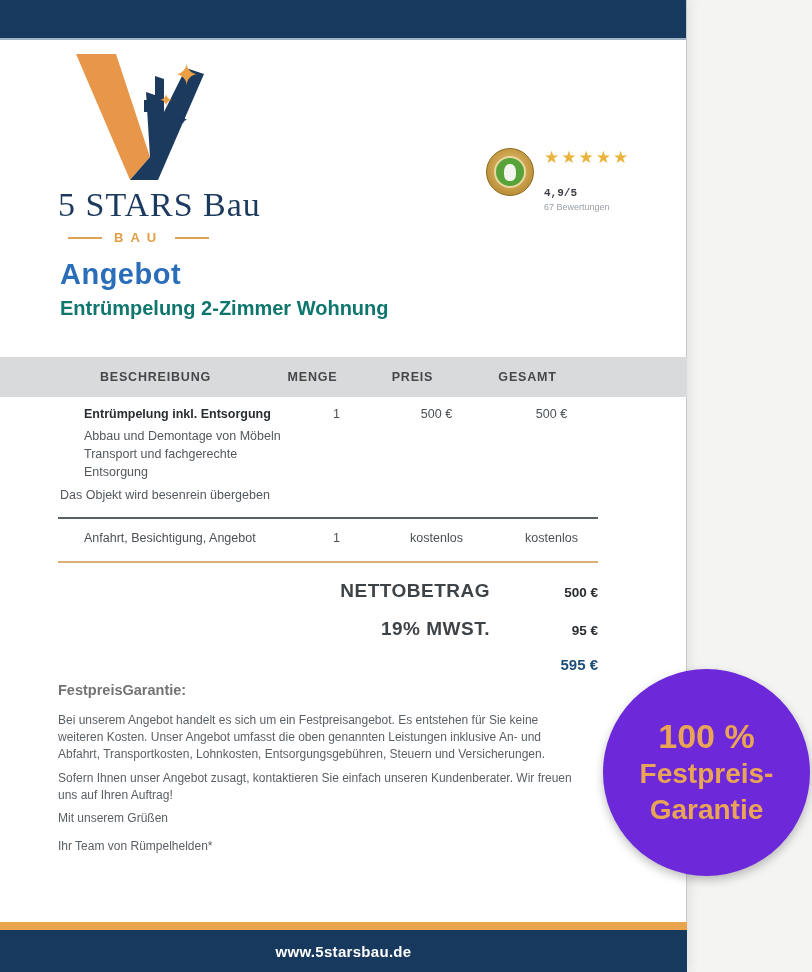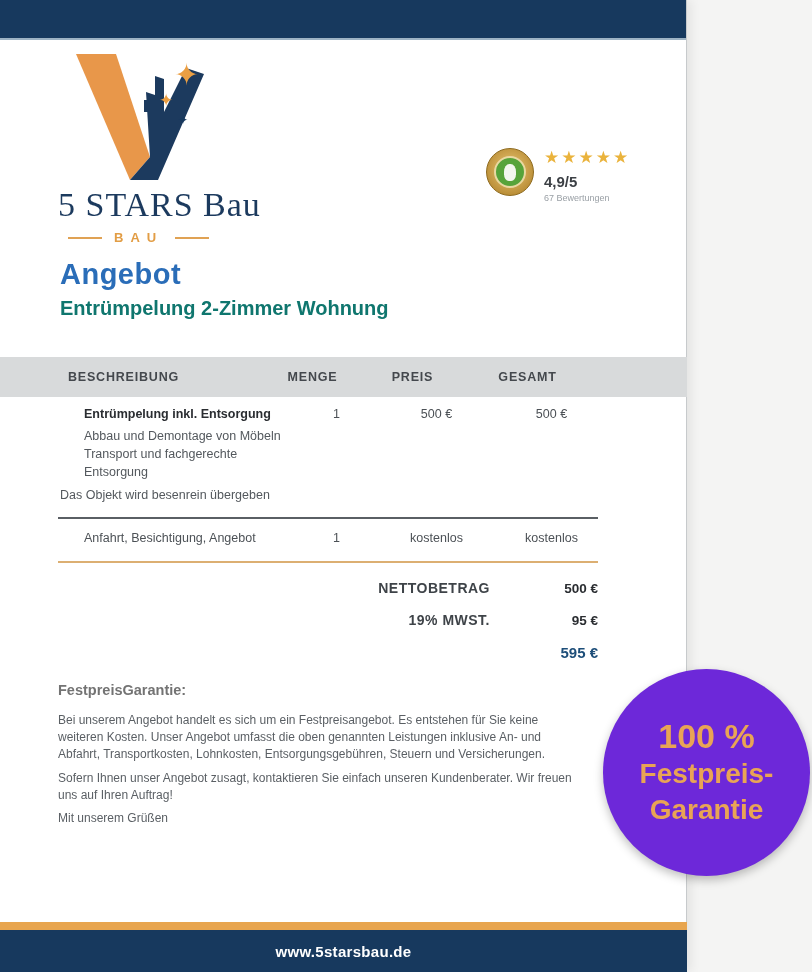--- a/index.html
+++ b/index.html
@@ -59,39 +59,39 @@
     display:flex; align-items:center; justify-content:center;
   }
   .seal-inner {
     width:32px; height:32px; border-radius:50%;
     background:#57a33a; border:2px solid #e9d9a2;
     display:flex; align-items:center; justify-content:center;
   }
   .seal-core { width:12px; height:17px; background:#f3f6ee; border-radius:45% 45% 40% 40%; }
   .rating-right { padding-top:1px; }
   .stars { font-size:17px; letter-spacing:2px; color:#eab33c; line-height:18px; }
-  .score { font-size:15px; font-weight:bold; color:#3c4045; margin-top:6px; }
+  .score { font-size:11px; font-weight:bold; color:#3c4045; margin-top:20px;font-family:Liberation Mono, monospace; }
   .reviews { font-size:9px; color:#9aa0a6; margin-top:3px; }
   
   .doc-title {
     position:absolute; left:60px; top:258px;
     font-size:29px; font-weight:bold; color:#2a6db8; letter-spacing:0.5px;
   }
   .doc-subtitle {
     position:absolute; left:60px; top:297px;
     font-size:20px; font-weight:bold; color:#0f766e;
   }
   
   .thead {
     position:absolute; left:0; top:357px;
     width:687px; height:40px; background:#d8dadb;
     display:flex; align-items:center;
     font-size:12.5px; font-weight:bold; color:#44484d; letter-spacing:0.8px;
   }
-  .col-desc  { width:265px; padding-left:68px; }
+  .col-desc  { width:265px; padding-left:100px; }
   .col-menge { width:95px;  text-align:center; }
   .col-preis { width:105px; text-align:center; }
   .col-ges   { width:125px; text-align:center; }
   .trow {
     position:absolute; left:0; width:687px;
     display:flex; align-items:flex-start;
     font-size:12.5px; color:#4c5156;margin-left:24px;
   }
   .trow .col-desc { padding-left:60px; }
   .row-title { font-weight:bold; color:#2a2d31; font-size:12.5px; margin-bottom:6px; }
@@ -104,21 +104,21 @@
     position:absolute; left:58px; top:561px; width:540px; height:2px; background:#dcaf72;
   }
   
   .totals { position:absolute; left:0; top:580px; width:598px; }
   .total-row {
     display:flex; justify-content:flex-end; align-items:baseline;
     margin-bottom:16px;
   }
   .total-label {
     width:200px; text-align:right;
-    font-size:14px; font-weight:bold; color:#3e4348; letter-spacing:0.5px;
+    font-size:19px; font-weight:bold; color:#3e4348; letter-spacing:0.5px;
   }
   .total-value {
     width:108px; text-align:right;
     font-size:13.5px; font-weight:bold; color:#2a2d31;
   }
   .total-row.highlight .total-label { font-size:16px; color:#2e6fae; letter-spacing:0.8px; }
   .total-row.highlight .total-value { font-size:15px; color:#1d4e79; }
   
   .guarantee-h {
     position:absolute; left:58px; top:682px;
@@ -233,20 +233,21 @@
     </div>
     <div class="total-row highlight">
       <div class="total-value">595 €</div>
     </div>
   </div>
 
   <div class="guarantee-h">FestpreisGarantie:</div>
   <div class="para p1">Bei unserem Angebot handelt es sich um ein Festpreisangebot. Es entstehen für Sie keine weiteren Kosten. Unser Angebot umfasst die oben genannten Leistungen inklusive An- und Abfahrt, Transportkosten, Lohnkosten, Entsorgungsgebühren, Steuern und Versicherungen.</div>
   <div class="para p2">Sofern Ihnen unser Angebot zusagt, kontaktieren Sie einfach unseren Kundenberater. Wir freuen uns auf Ihren Auftrag!</div>
   <div class="para p3">Mit unserem Grüßen</div>
+  <div class="para p4">Ihr Team von Rümpelhelden*</div>
 
   <div class="footer-strip"></div>
   <div class="footer-bar">
     <span class="footer-url">www.5starsbau.de</span>
   </div>
 
 </div>
 
 <div class="badge-circle">
   <div class="badge-l1">100 %</div>

